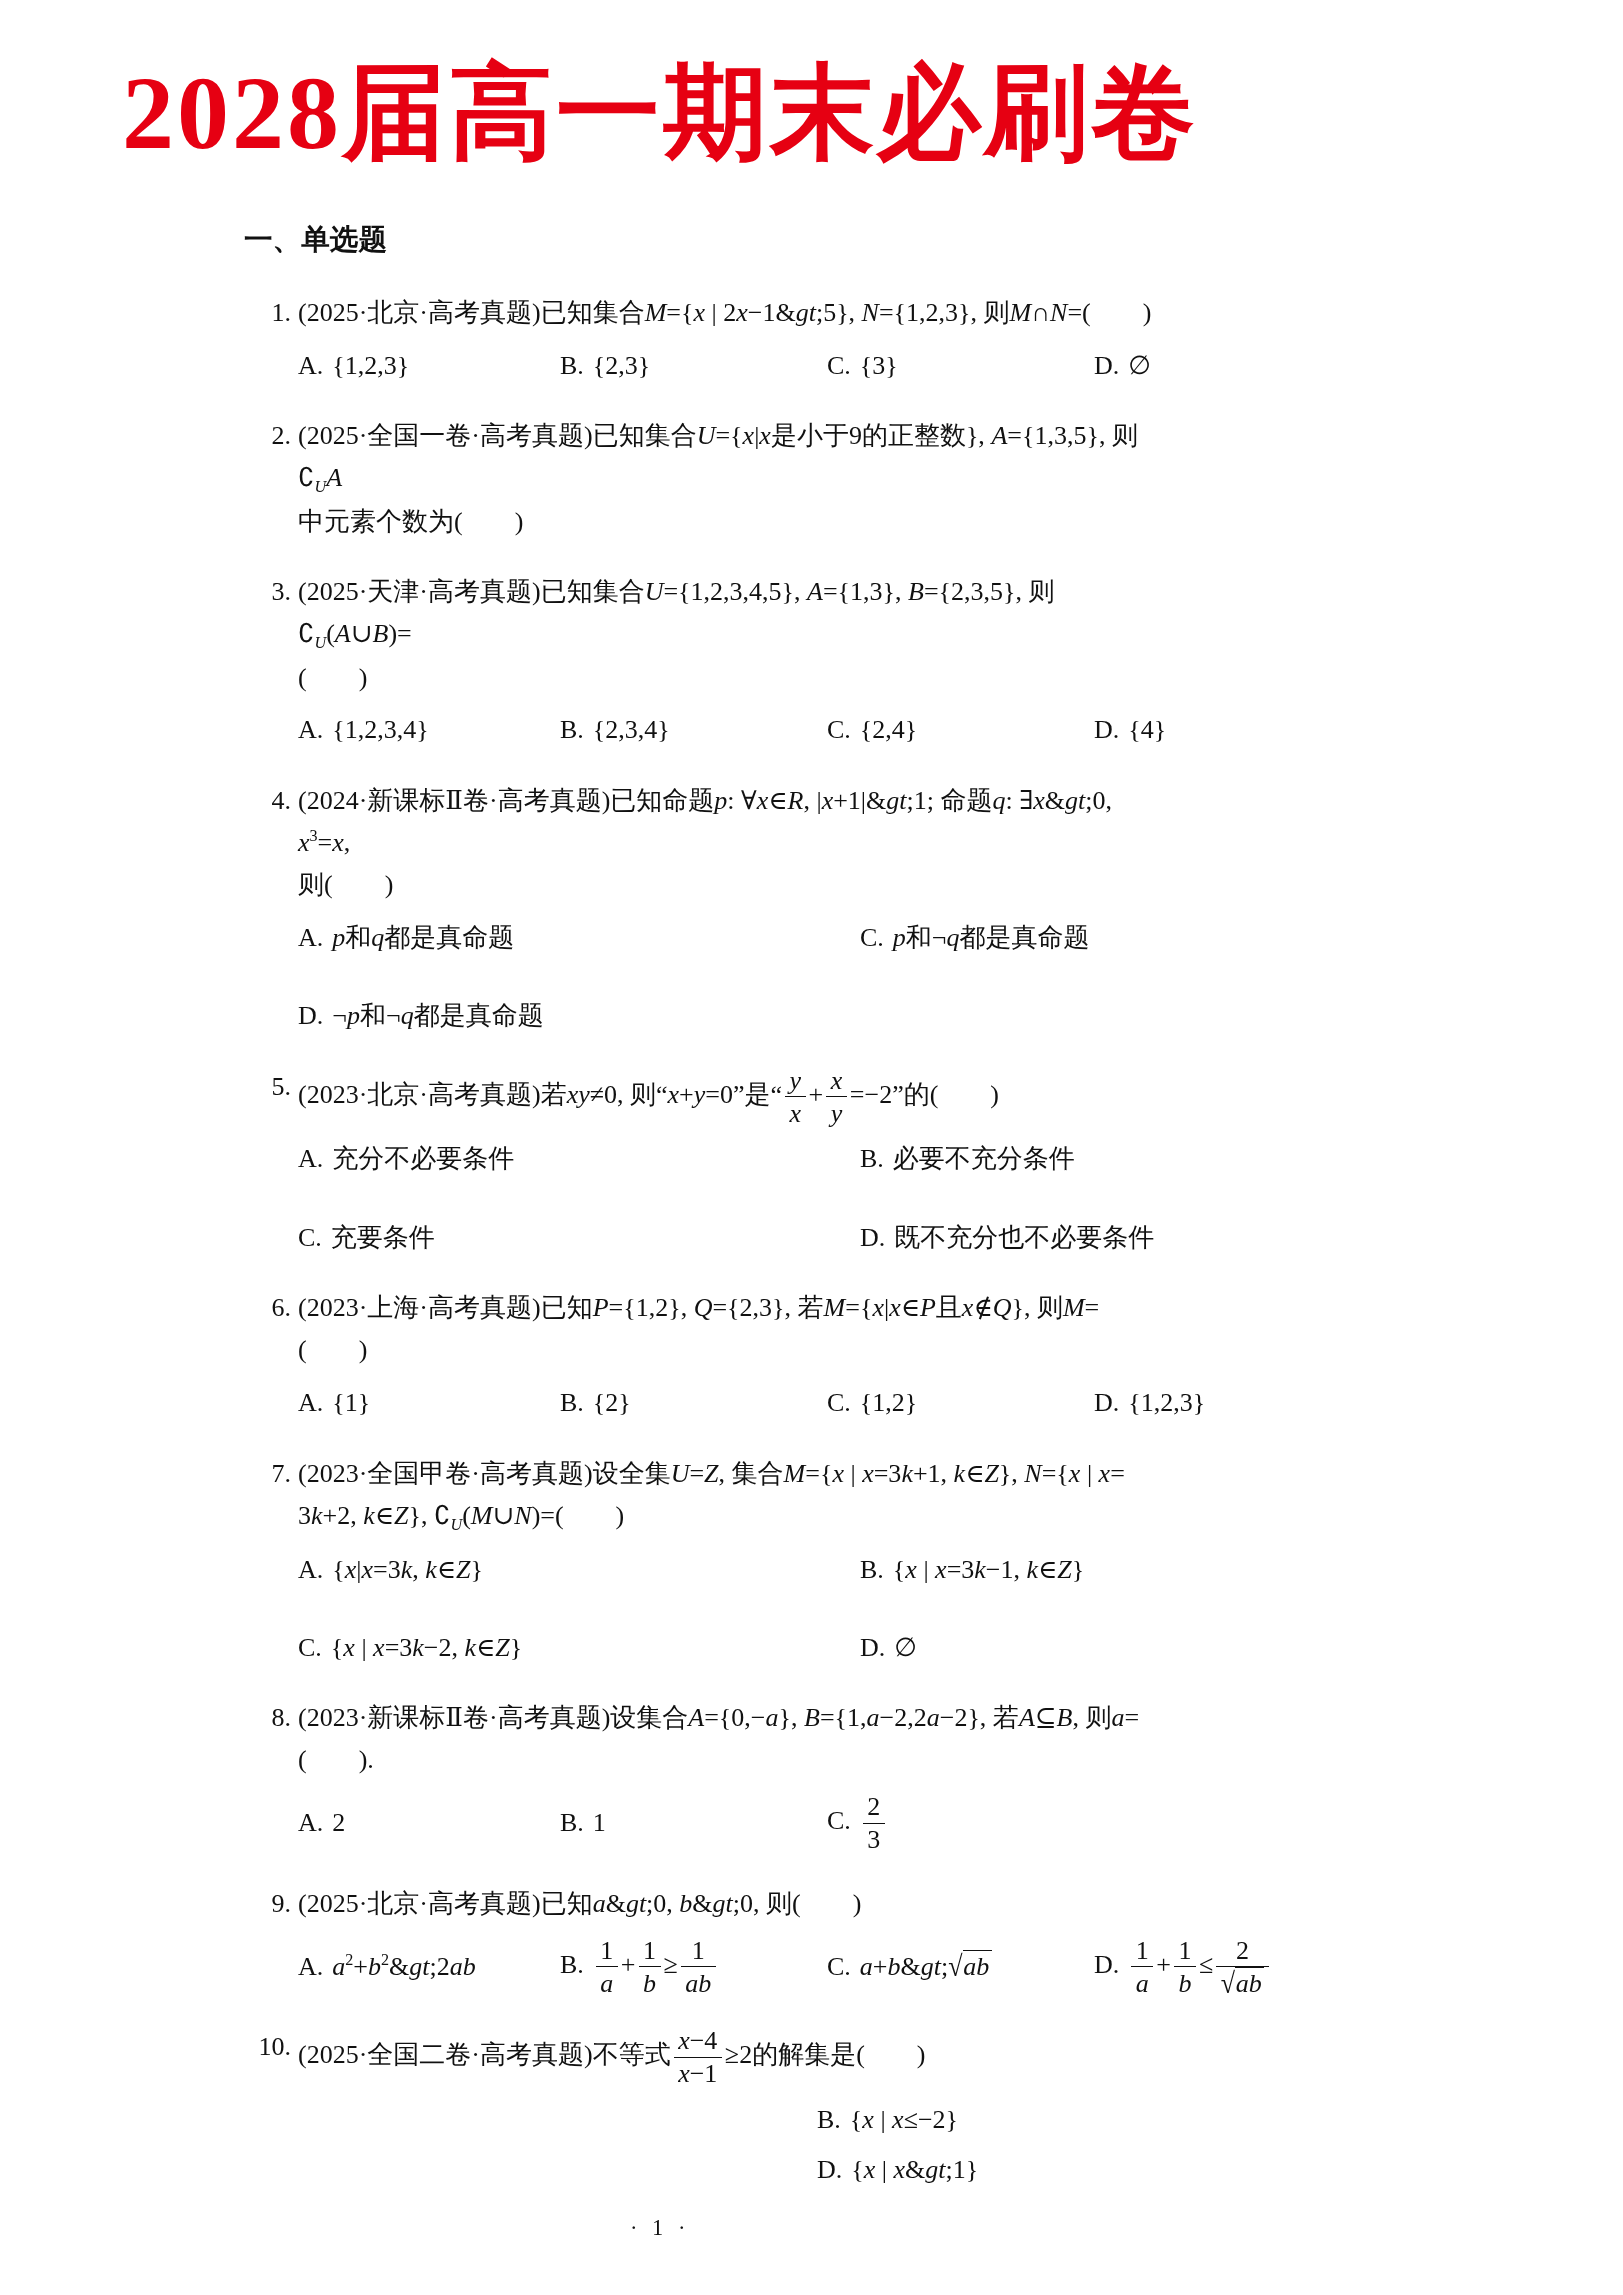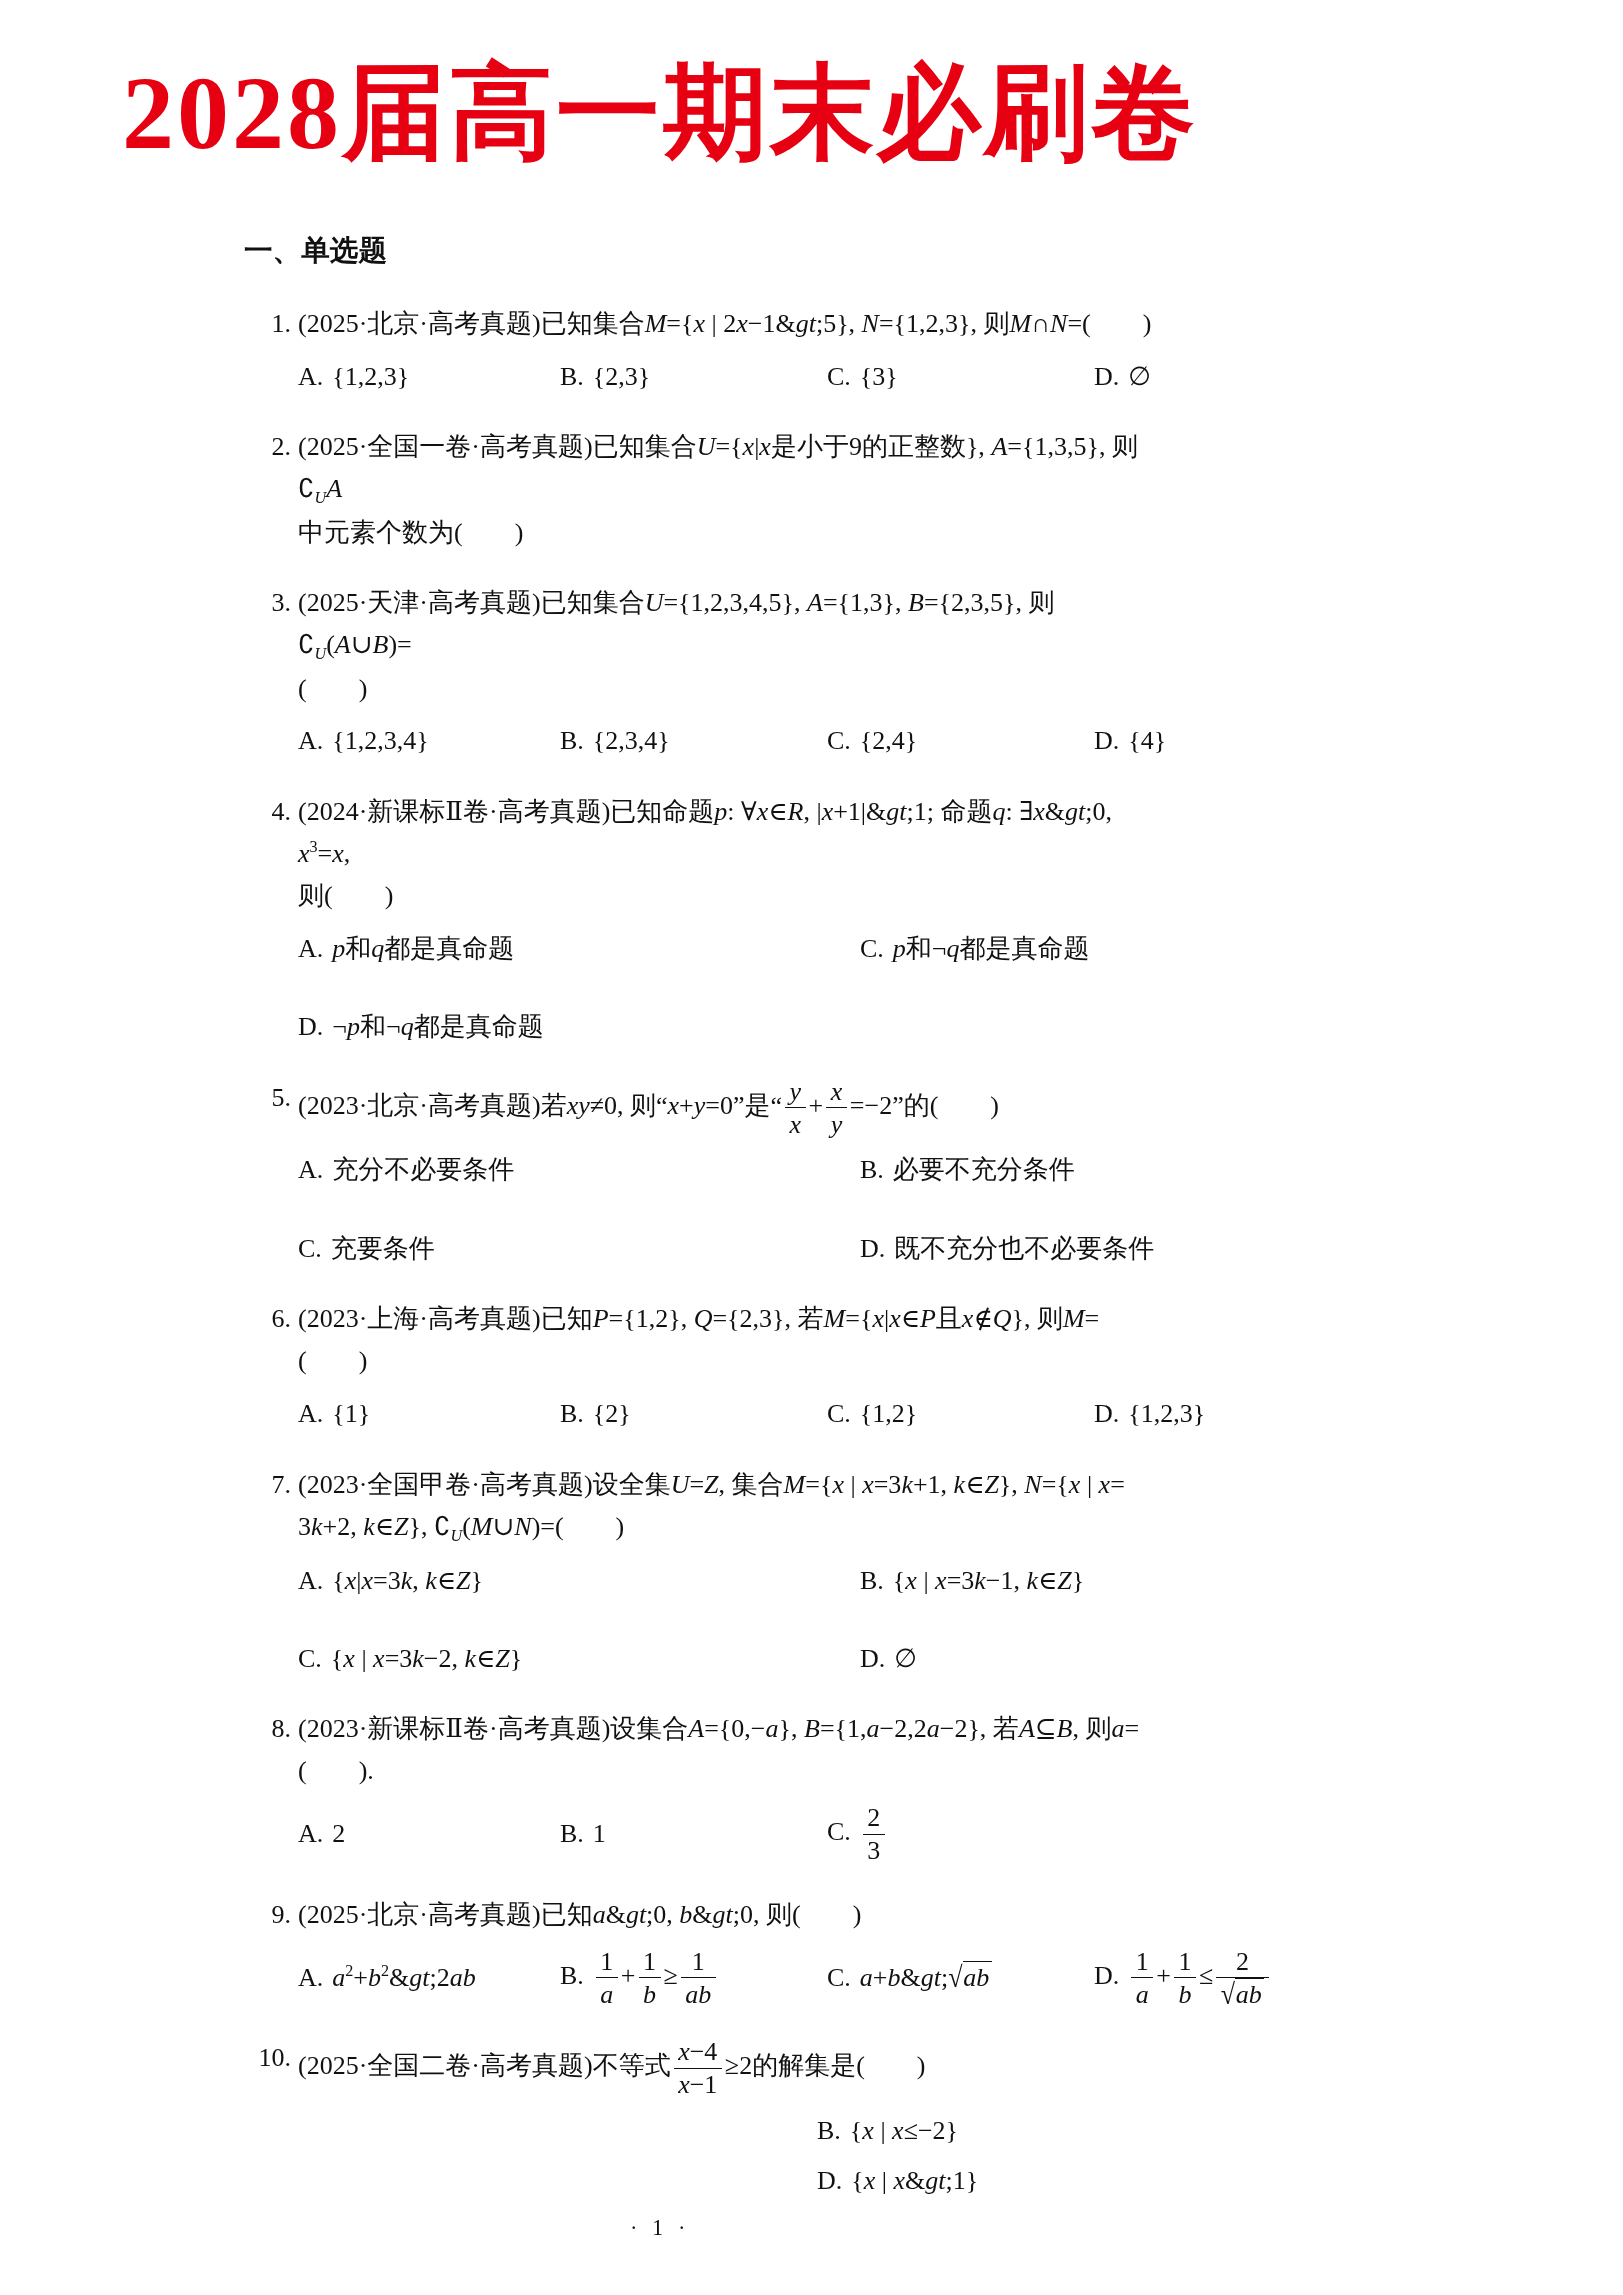--- a/index.html
+++ b/index.html
@@ -7,21 +7,21 @@
     width:1624px;height:2295px;background:#ffffff;
     font-family:"Liberation Serif","DejaVu Serif",serif;
     color:#111;
   }
   .page{position:relative;width:1320px;height:2295px;background:#fff;overflow:hidden;}
   .title{
     margin:48px 0 0 0;text-align:center;
     font-size:104px;font-weight:700;letter-spacing:3px;line-height:1.25;
   }
   .content{margin:0 158px 0 244px;font-size:26px;line-height:1.62;}
-  .section-heading{margin-top:50px;font-weight:700;font-size:28.6px;}
+  .section-heading{margin-top:39px;font-weight:700;font-size:28.6px;}
   .q{position:relative;margin-top:28.6px;padding-left:54px;}
   .qnum{position:absolute;left:0;top:0;width:47px;text-align:right;}
   .stem-line{display:block;}
   .opts{margin-top:10.5px;}
   .opts4{display:grid;grid-template-columns:262px 267px 267px 1fr;align-items:center;font-family:Liberation Serif, serif;}
   .opts2{display:grid;grid-template-columns:526px 1fr;row-gap:7.5px;align-items:center;gap:36px;}
   .optsR .opt{display:block;padding-left:519px;margin-top:8px;}
   .opt{white-space:nowrap;}
   .olabel{margin-right:9px;}
   sup{font-size:0.62em;}

